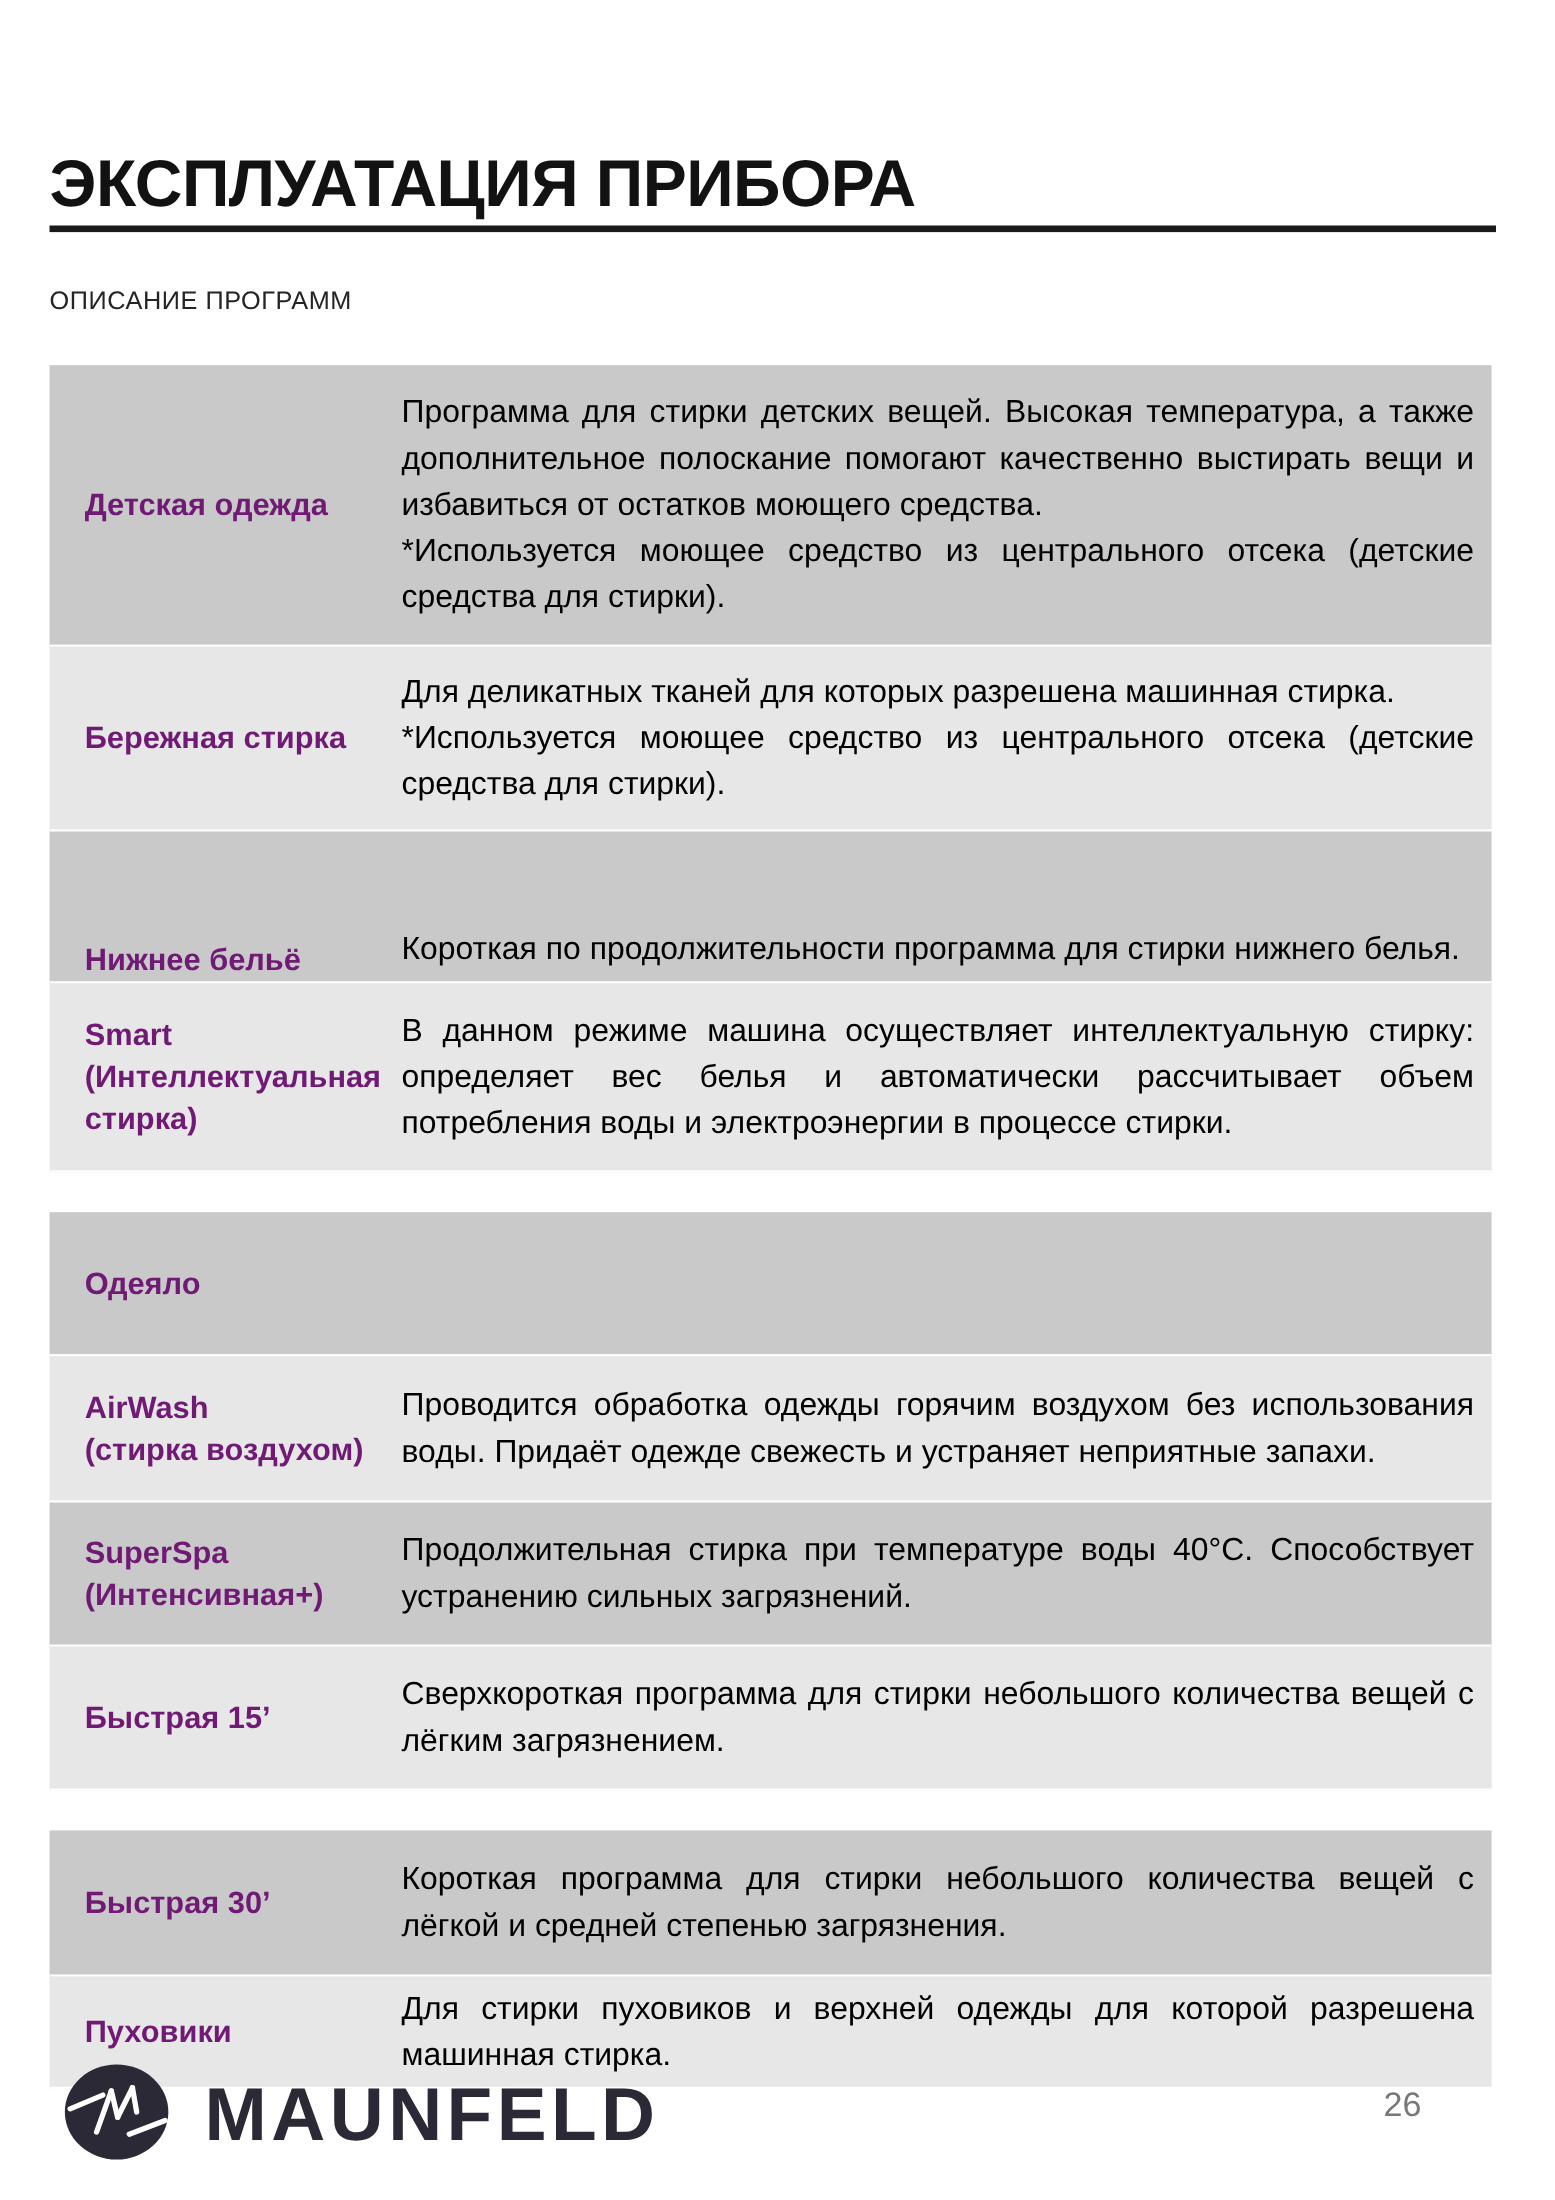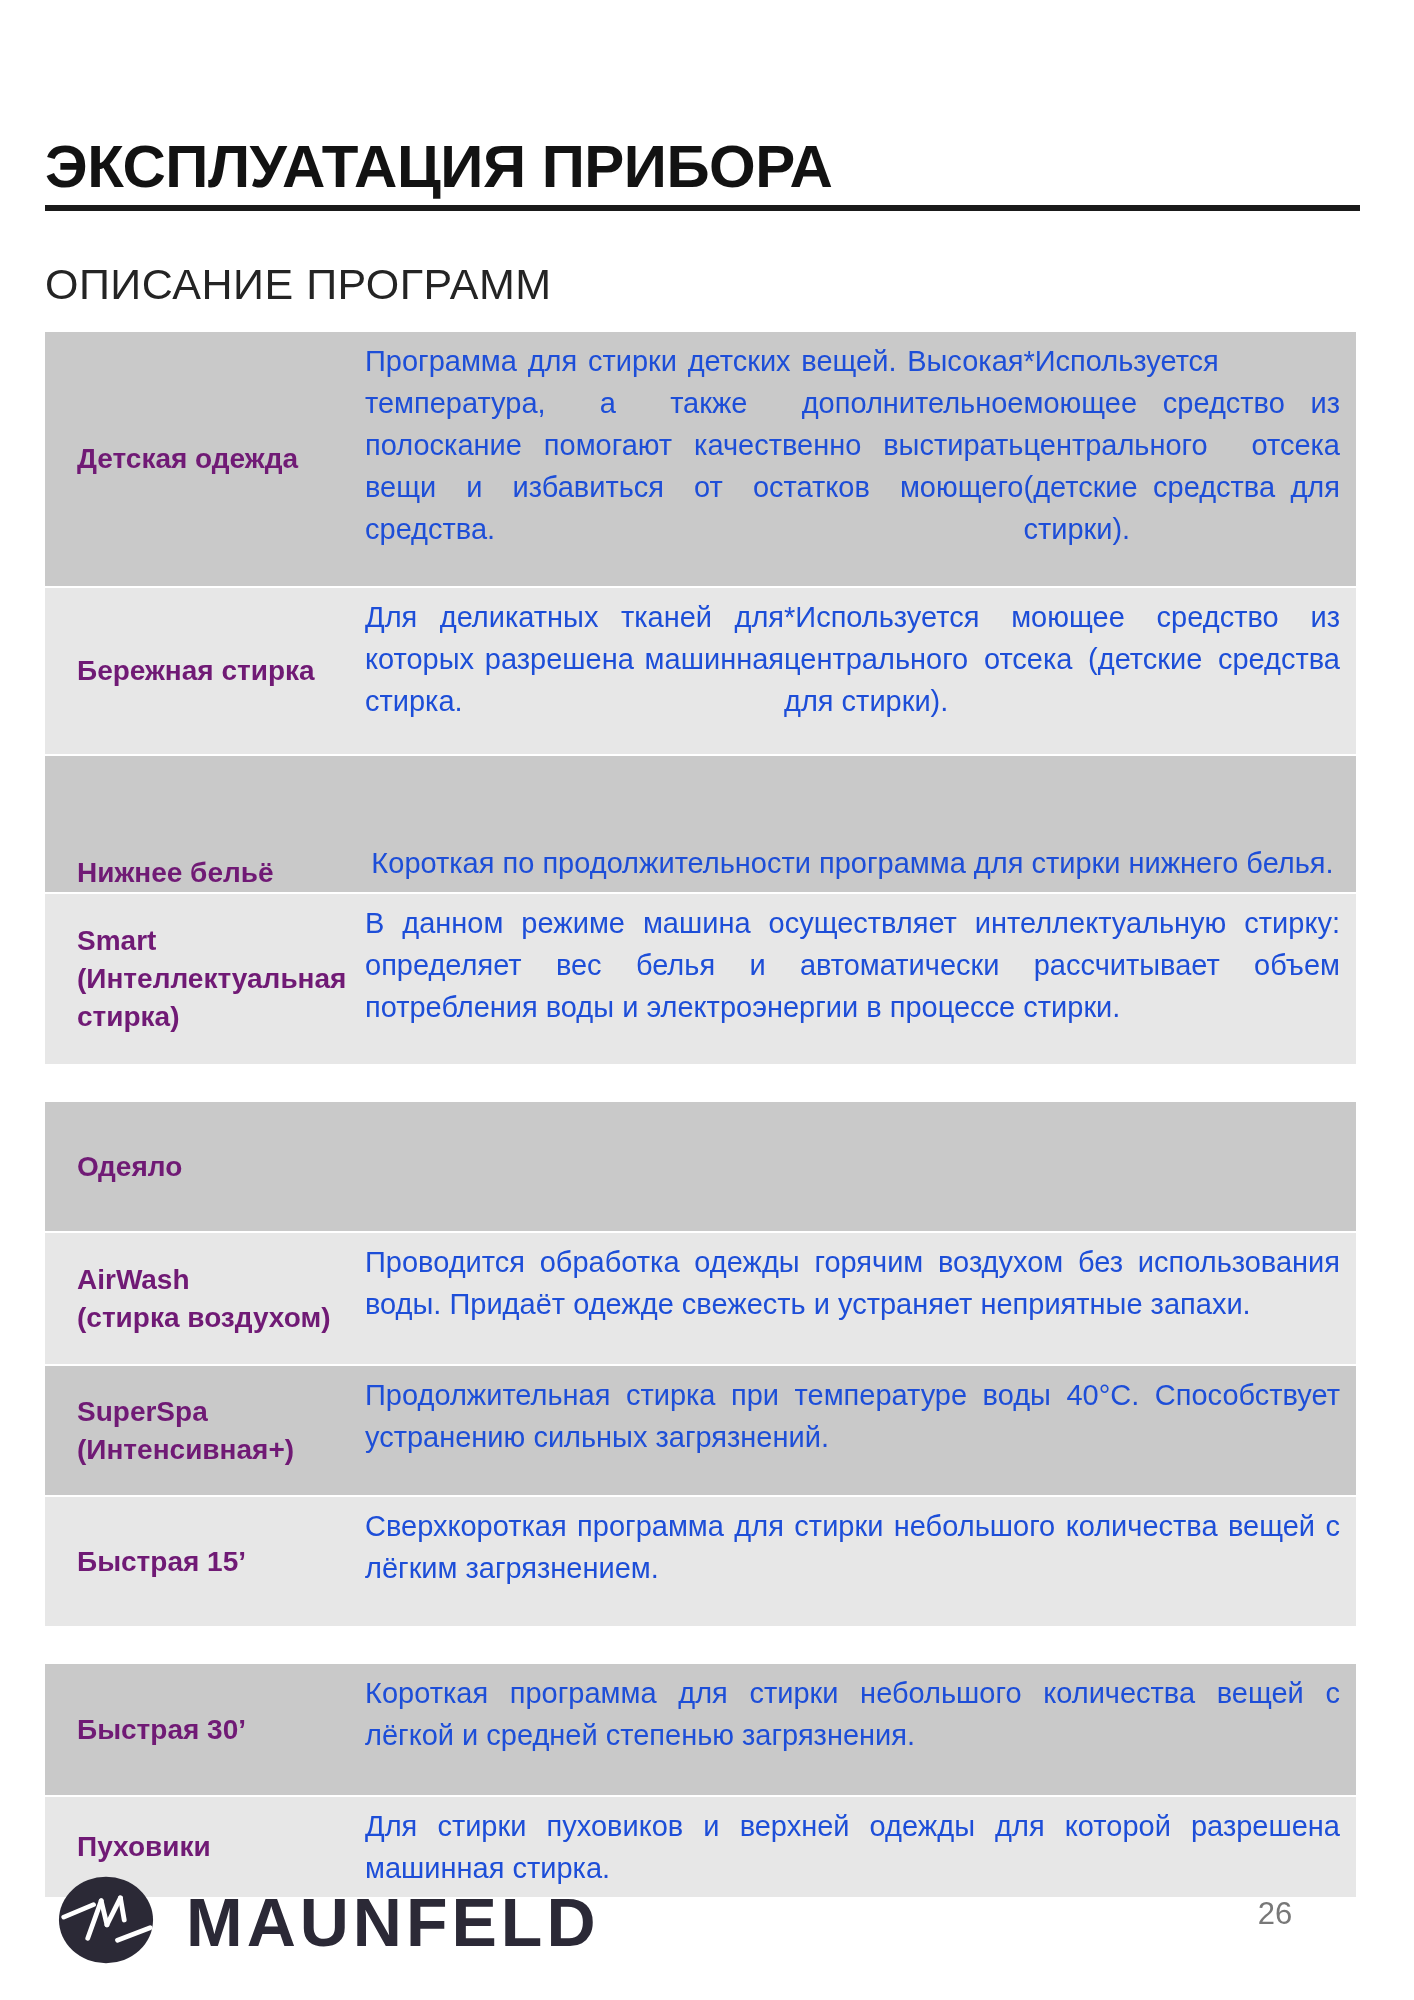--- a/index.html
+++ b/index.html
@@ -17,44 +17,44 @@
     position: absolute; left: 45px; top: 92px;
     font-size: 60px; font-weight: bold; letter-spacing: -0.5px;
     color: #121212; line-height: 1.15;
   }
   .title-rule {
     position: absolute; left: 45px; top: 205px;
     width: 1315px; height: 6px; background: #1a1a1a;
   }
   .section-subtitle {
     position: absolute; left: 45px; top: 228px;
-    font-size: 43px; font-weight: 400; color: #242424;
+    font-size: 23px; font-weight: 400; color: #242424;
     letter-spacing: 0.5px;
     margin-top: 32px;
   }
 
   .programs-table {
     position: absolute; left: 45px; top: 332px;
     width: 1311px;
   }
   .row { display: flex; border-bottom: 2px solid #ffffff; }
   .shade-dark  { background: #c9c9c9; }
   .shade-light { background: #e7e7e7; }
   .cell { display: flex; }
   .cell.name {
     flex: none; width: 320px; padding-left: 32px; padding-right: 12px;
     align-items: center;
     font-weight: bold; font-size: 28px; line-height: 1.35;
     white-space: pre-line; color: #701a75;
   }
   .cell.desc {
-    flex: 1; flex-direction: row; justify-content: center;
+    flex: 1; flex-direction: column; justify-content: center;
     padding-right: 16px; padding-top: 8px; padding-bottom: 8px;
     font-size: 29px; line-height: 1.45; text-align: justify;
-    color: #1d4ed8;
+    color: #000000;
   }
   .cell.desc p { margin: 0; }
   .r1  { min-height: 256px; }
   .r2  { min-height: 168px; }
   .r3  { min-height: 138px; align-items: flex-end; }
   .r4  { min-height: 172px; justify-content: center; }
   .r5  { min-height: 131px; margin-top: 36px; }
   .r6  { min-height: 133px; }
   .r7  { min-height: 131px; }
   .r8  { min-height: 131px; }

